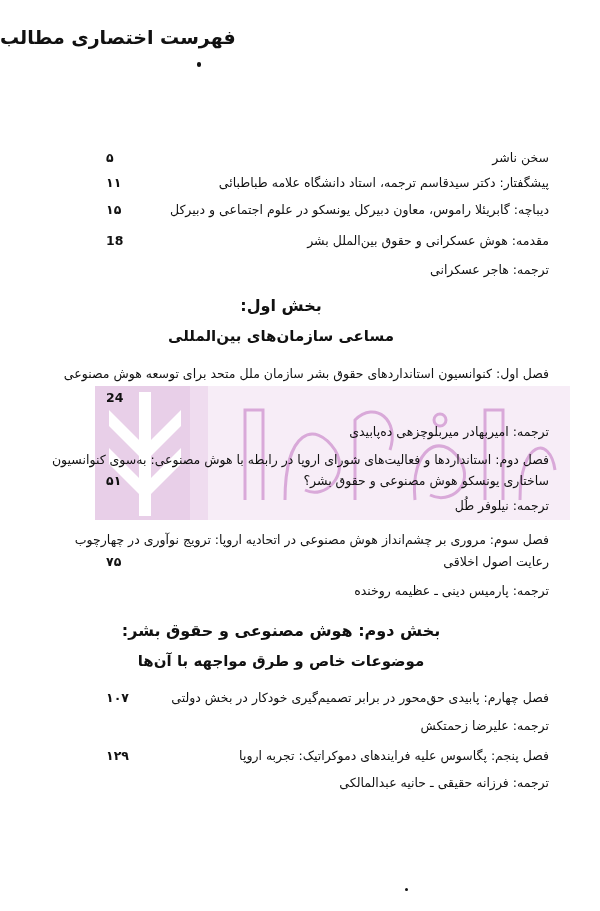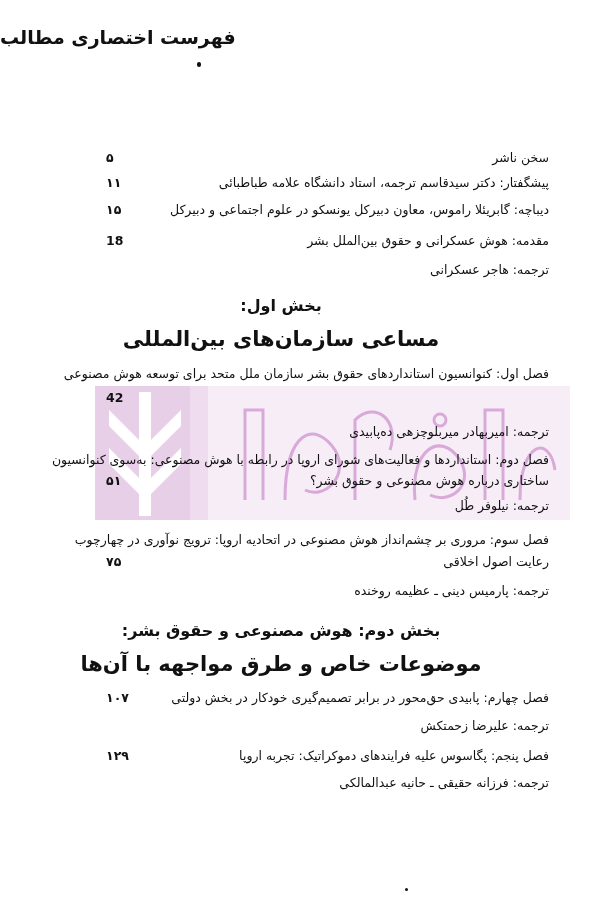--- a/index.html
+++ b/index.html
@@ -23,21 +23,21 @@
     .wm-logo { position: absolute; left: 130px; top: 4px; }
     .row {
       position: absolute; left: 100px; width: 466px; font-size: 12.5px; line-height: 18px;
       white-space: nowrap;
     }
     .row .text { position: absolute; right: 17px; top: 0; }
     .row .num { position: absolute; left: 6px; top: 0; font-weight: bold; direction: ltr; }
     .heading {
       position: absolute; left: 0; width: 528px; text-align: center; font-weight: bold; font-size: 16px; margin-left: 17px;
     }
-    .heading.big { font-size: 21px; }
+    .heading.big { font-size: 15px; }
   </style>
 </head>
 <body>
 
 <div class="page">
 
   <div class="title">فهرست اختصاری مطالب</div>
   <div class="dot" style="left:197px; top:62px;"></div>
 
   <div class="watermark">
@@ -85,31 +85,31 @@
     <span class="text">ترجمه: هاجر عسکرانی</span>
   </div>
 
   <div class="heading" style="top:296px;">بخش اول:</div>
   <div class="heading big" style="top:327px;">مساعی سازمان‌های بین‌المللی</div>
 
   <div class="row" style="top:365px;">
     <span class="text">فصل اول: کنوانسیون استانداردهای حقوق بشر سازمان ملل متحد  برای توسعه هوش مصنوعی</span>
   </div>
   <div class="row" style="top:389px;">
-    <span class="num">42</span>
+    <span class="num">24</span>
   </div>
   <div class="row" style="top:423px;">
     <span class="text">ترجمه: امیربهادر میربلوچزهی ده‌پابیدی</span>
   </div>
 
   <div class="row" style="top:451px;">
     <span class="text">فصل دوم: استانداردها و فعالیت‌های شورای اروپا در رابطه با هوش مصنوعی: به‌سوی کنوانسیون</span>
   </div>
   <div class="row" style="top:472px;">
-    <span class="text">ساختاری درباره هوش مصنوعی  و حقوق بشر؟</span>
+    <span class="text">ساختاری یونسکو هوش مصنوعی  و حقوق بشر؟</span>
     <span class="num">۵۱</span>
   </div>
   <div class="row" style="top:497px;">
     <span class="text">ترجمه: نیلوفر طُل</span>
   </div>
 
   <div class="row" style="top:531px;">
     <span class="text">فصل سوم: مروری بر چشم‌انداز هوش مصنوعی در اتحادیه اروپا: ترویج نوآوری در چهارچوب</span>
   </div>
   <div class="row" style="top:553px;">

